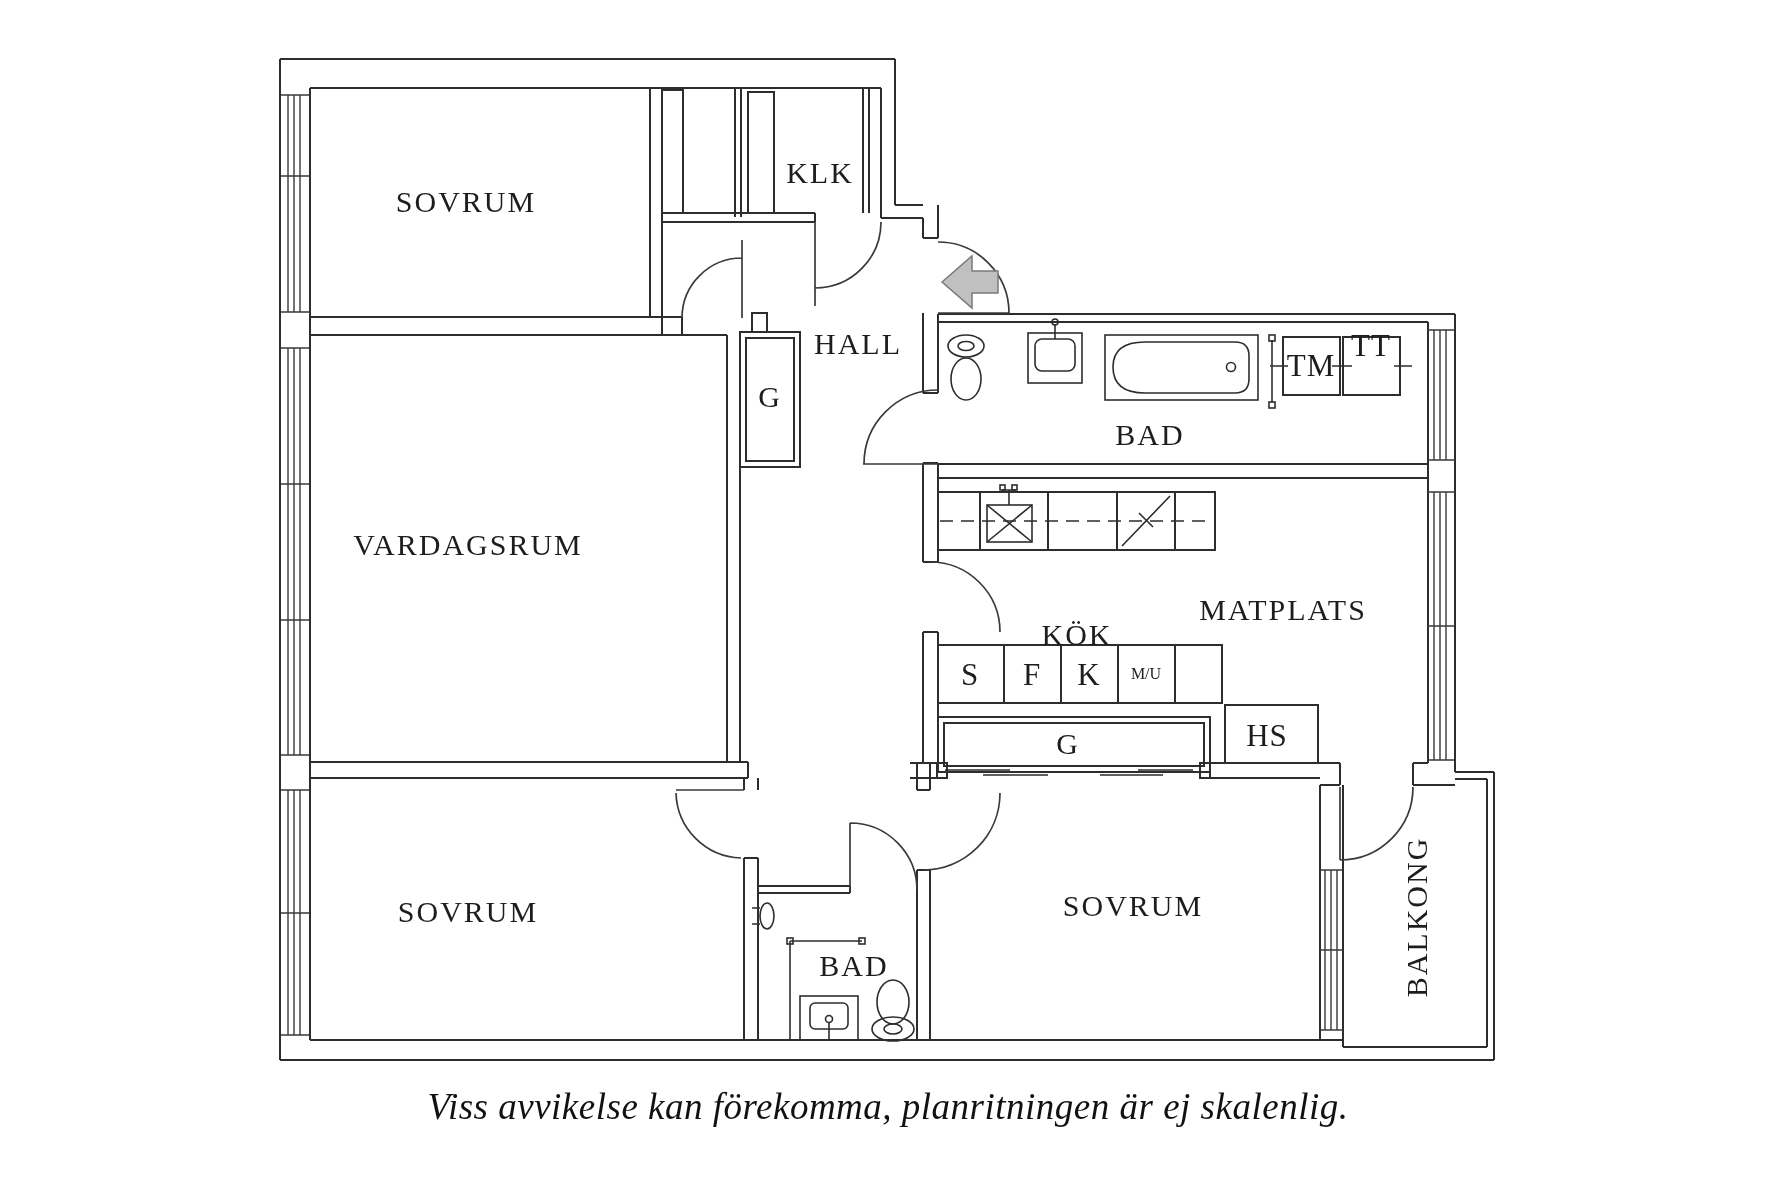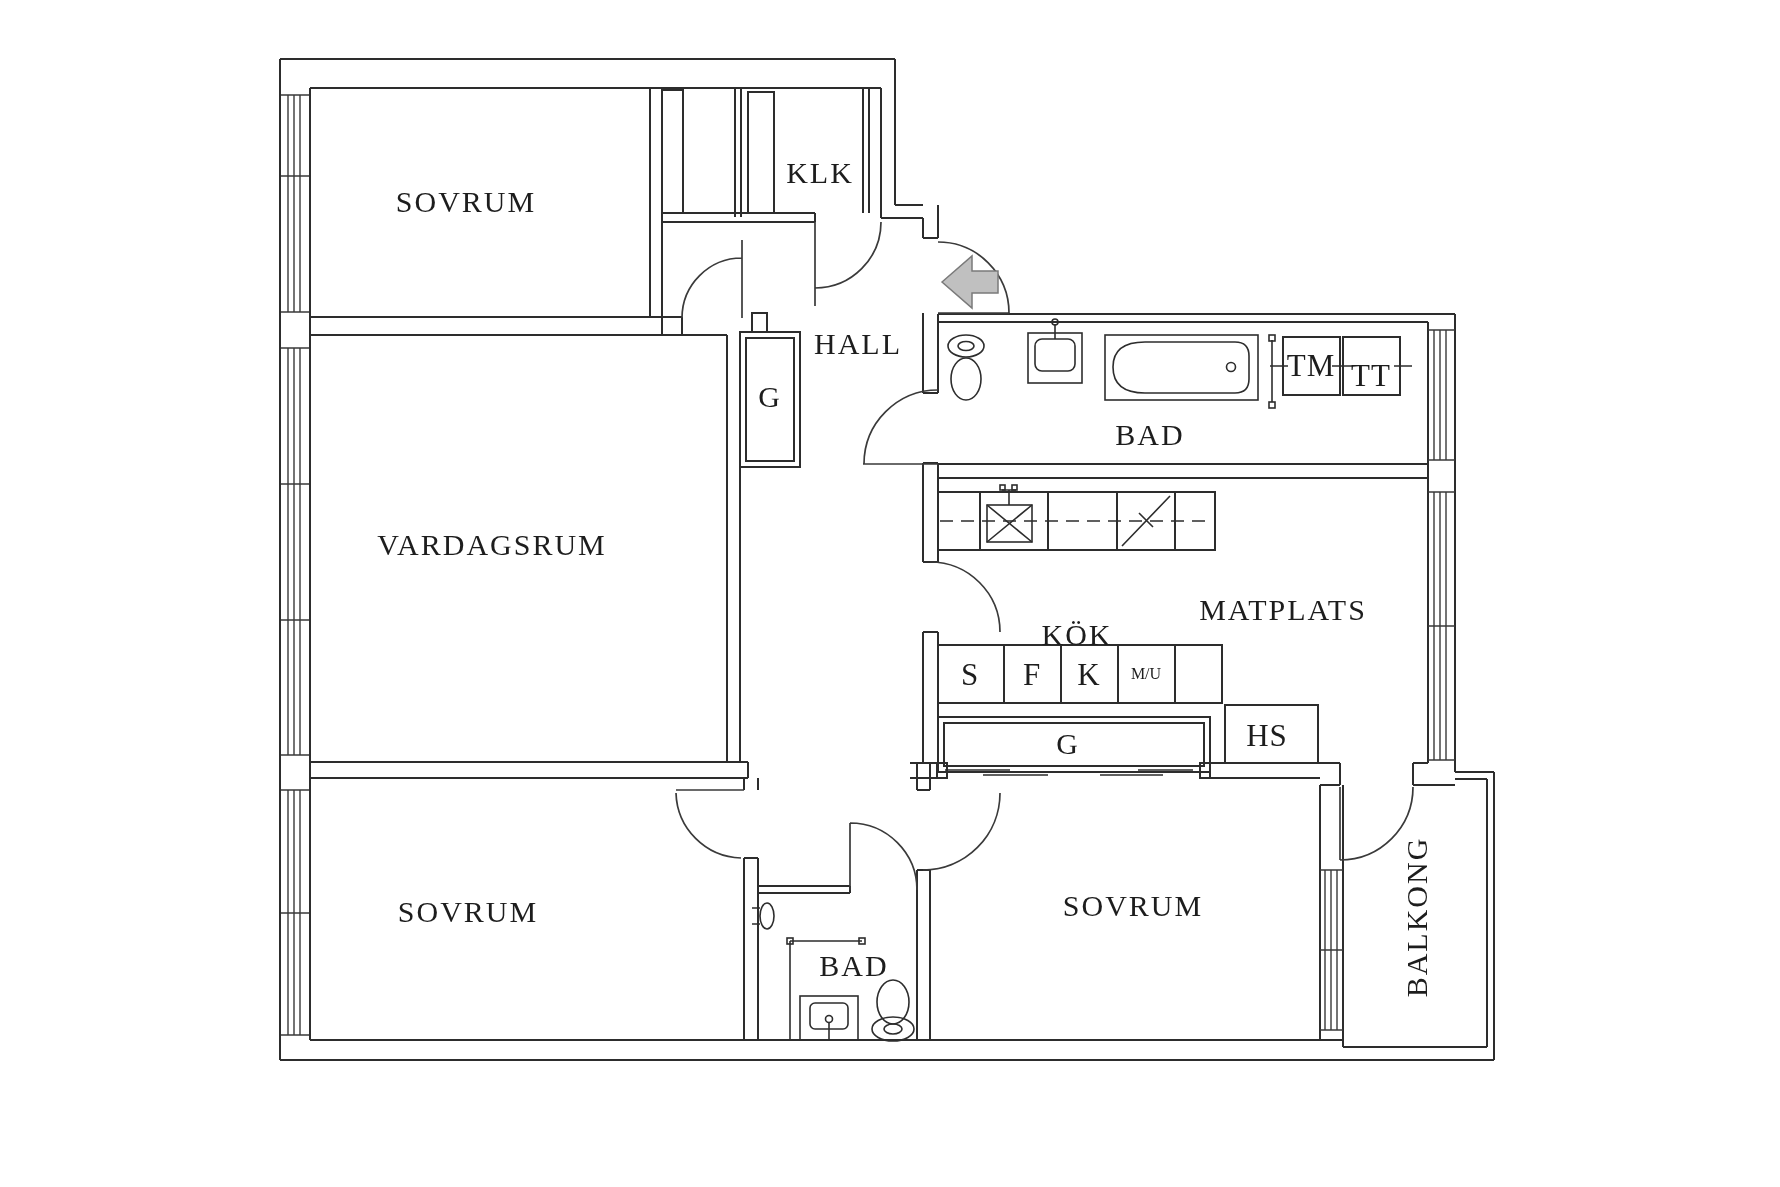--- a/index.html
+++ b/index.html
@@ -190,30 +190,31 @@
       </g>
     </g>
 
     <polygon points="942,282 972,256 972,271 998,271 998,293 972,293 972,308" stroke-width="1.5" stroke="#7a7a7a" fill="#c0c0c0"></polygon>
   </svg>
 
   <div class="room-label" style="left:466px;top:202px">SOVRUM</div>
   <div class="room-label" style="left:820px;top:173px">KLK</div>
   <div class="room-label" style="left:858px;top:344px">HALL</div>
   <div class="room-label" style="left:770px;top:397px">G</div>
-  <div class="room-label" style="left:492px;top:545px">VARDAGSRUM</div>
+  <div class="room-label" style="left:468px;top:545px">VARDAGSRUM</div>
   <div class="room-label" style="left:1150px;top:435px">BAD</div>
   <div class="room-label small-label" style="left:1311px;top:366px">TM</div>
-  <div class="room-label small-label" style="left:1371px;top:376px">TT</div>
+  <div class="room-label small-label" style="left:1371px;top:346px">TT</div>
   <div class="room-label" style="left:1077px;top:635px">KÖK</div>
   <div class="room-label" style="left:1283px;top:610px">MATPLATS</div>
   <div class="room-label small-label" style="left:970px;top:675px">S</div>
   <div class="room-label small-label" style="left:1032px;top:675px">F</div>
   <div class="room-label small-label" style="left:1089px;top:675px">K</div>
   <div class="room-label tiny-label" style="left:1146px;top:674px">M/U</div>
   <div class="room-label" style="left:1068px;top:744px">G</div>
   <div class="room-label small-label" style="left:1267px;top:736px">HS</div>
   <div class="room-label" style="left:468px;top:912px">SOVRUM</div>
   <div class="room-label" style="left:854px;top:966px">BAD</div>
   <div class="room-label" style="left:1133px;top:906px">SOVRUM</div>
   <div class="room-label rotated" style="left:1417px;top:917px">BALKONG</div>
 
+  <div id="caption">Viss avvikelse kan förekomma, planritningen är ej skalenlig.</div>
 </div>
 
 </body></html>

